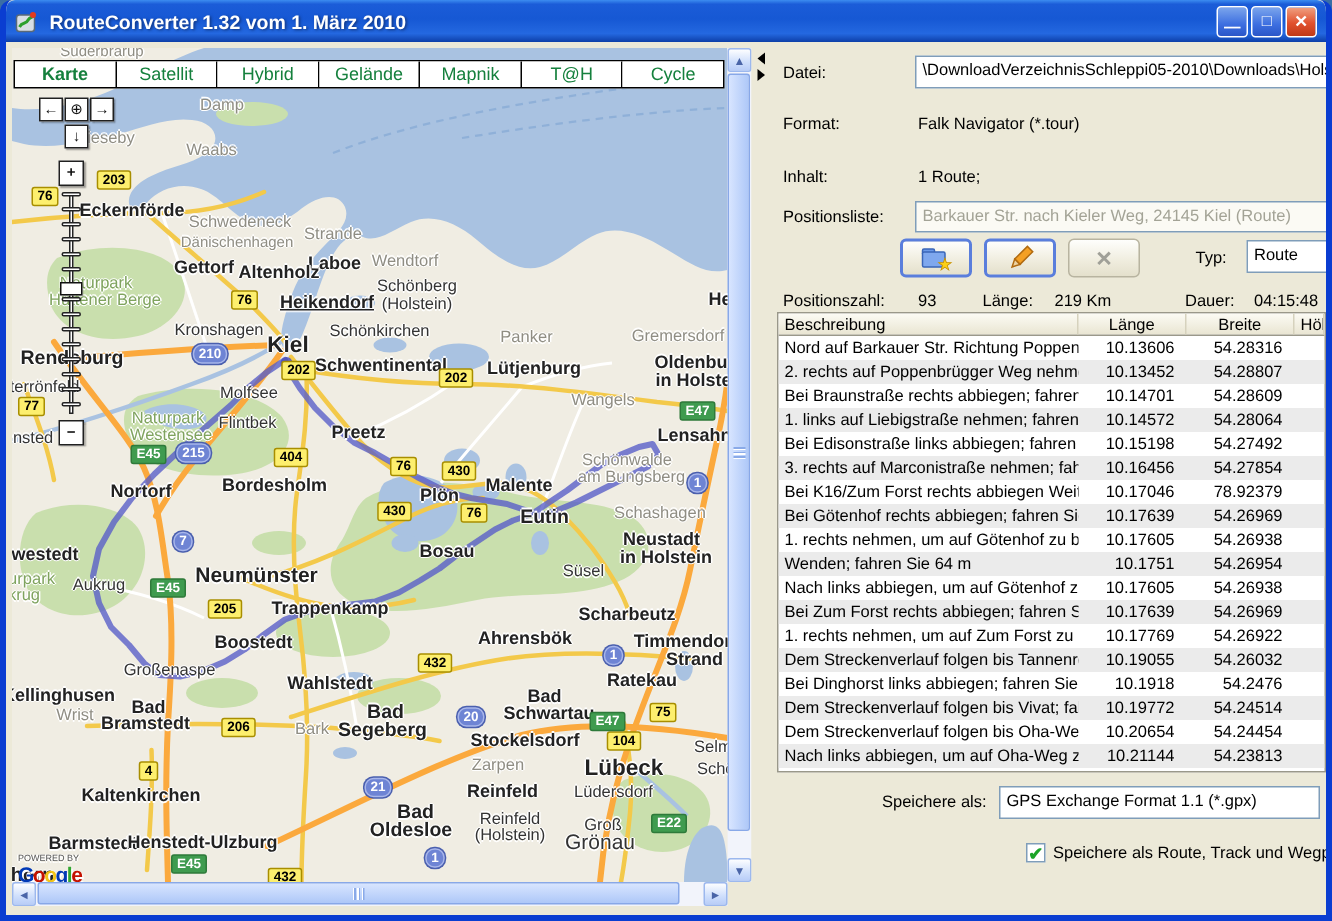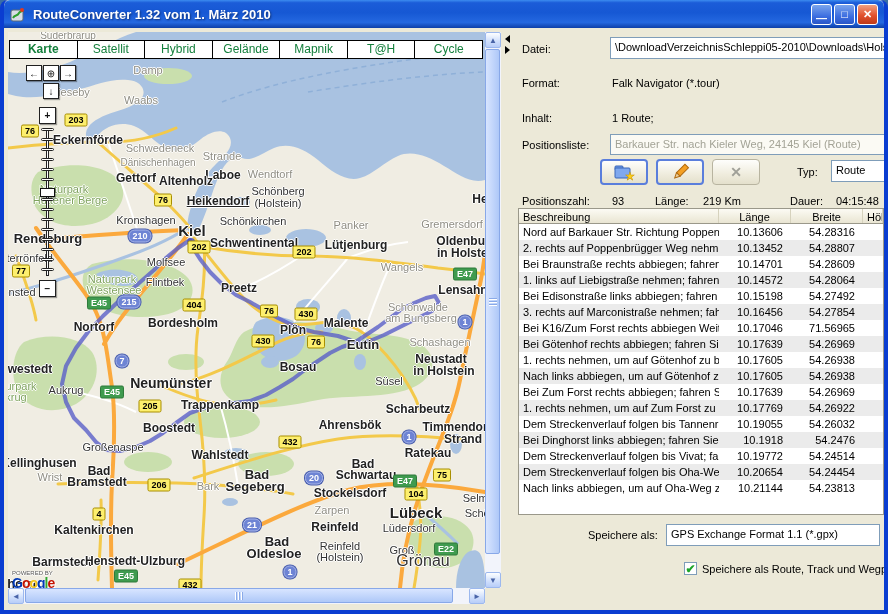--- a/index.html
+++ b/index.html
@@ -269,21 +269,21 @@
             <span class="lbl g" style="left: 324px; top: 478px; font-size: 11px;">Zarpen</span>
             <span class="lbl" style="left: 470px; top: 466px; font-size: 11px;">Selms</span>
             <span class="lbl" style="left: 471px; top: 481px; font-size: 11px;">Schör</span>
             <span class="lbl" style="left: 401px; top: 496px; font-size: 11px;">Lüdersdorf</span>
             <span class="lbl b" style="left: 327px; top: 495px; font-size: 12px;">Reinfeld</span>
             <span class="lbl" style="left: 332px; top: 514px; font-size: 11px;">Reinfeld</span>
             <span class="lbl" style="left: 332px; top: 525px; font-size: 11px;">(Holstein)</span>
             <span class="lbl b" style="left: 269px; top: 509px; font-size: 13px;">Bad</span>
             <span class="lbl b" style="left: 266px; top: 521px; font-size: 13px;">Oldesloe</span>
             <span class="lbl" style="left: 394px; top: 518px; font-size: 11px;">Groß</span>
-            <span class="lbl" style="left: 392px; top: 529px; font-size: 16px; margin-left: 23px;">Grönau</span>
+            <span class="lbl" style="left: 392px; top: 529px; font-size: 14px;">Grönau</span>
             <span class="lbl b" style="left: 31px; top: 431px; font-size: 12px;">Kellinghusen</span>
             <span class="lbl g" style="left: 42px; top: 445px; font-size: 11px;">Wrist</span>
             <span class="lbl b" style="left: 91px; top: 439px; font-size: 12px;">Bad</span>
             <span class="lbl b" style="left: 89px; top: 450px; font-size: 12px;">Bramstedt</span>
             <span class="lbl g" style="left: 200px; top: 454px; font-size: 11px;">Bark</span>
             <span class="lbl b" style="left: 249px; top: 442px; font-size: 13px;">Bad</span>
             <span class="lbl b" style="left: 247px; top: 454px; font-size: 13px;">Segeberg</span>
             <span class="lbl b" style="left: 86px; top: 498px; font-size: 12px;">Kaltenkirchen</span>
             <span class="lbl b" style="left: 54px; top: 530px; font-size: 12px;">Barmstedt</span>
             <span class="lbl b" style="left: 127px; top: 529px; font-size: 12px;">Henstedt-Ulzburg</span>
@@ -480,33 +480,39 @@
             </div>
             <div class="trow">
               <div class="td c-desc">3. rechts auf Marconistraße nehmen; fah...</div>
               <div class="td c-num">10.16456</div>
               <div class="td c-num">54.27854</div>
               <div class="td c-ho"></div>
             </div>
             <div class="trow">
               <div class="td c-desc">Bei K16/Zum Forst rechts abbiegen  Weit...</div>
               <div class="td c-num">10.17046</div>
-              <div class="td c-num">71.56965</div>
+              <div class="td c-num">78.92379</div>
               <div class="td c-ho"></div>
             </div>
             <div class="trow">
               <div class="td c-desc">Bei Götenhof rechts abbiegen; fahren Sie...</div>
               <div class="td c-num">10.17639</div>
               <div class="td c-num">54.26969</div>
               <div class="td c-ho"></div>
             </div>
             <div class="trow">
               <div class="td c-desc">1. rechts nehmen, um auf Götenhof zu bl...</div>
               <div class="td c-num">10.17605</div>
               <div class="td c-num">54.26938</div>
+              <div class="td c-ho"></div>
+            </div>
+            <div class="trow">
+              <div class="td c-desc">Wenden; fahren Sie 64 m</div>
+              <div class="td c-num">10.1751</div>
+              <div class="td c-num">54.26954</div>
               <div class="td c-ho"></div>
             </div>
             <div class="trow">
               <div class="td c-desc">Nach links abbiegen, um auf Götenhof zu ...</div>
               <div class="td c-num">10.17605</div>
               <div class="td c-num">54.26938</div>
               <div class="td c-ho"></div>
             </div>
             <div class="trow">
               <div class="td c-desc">Bei Zum Forst rechts abbiegen; fahren Si...</div>

